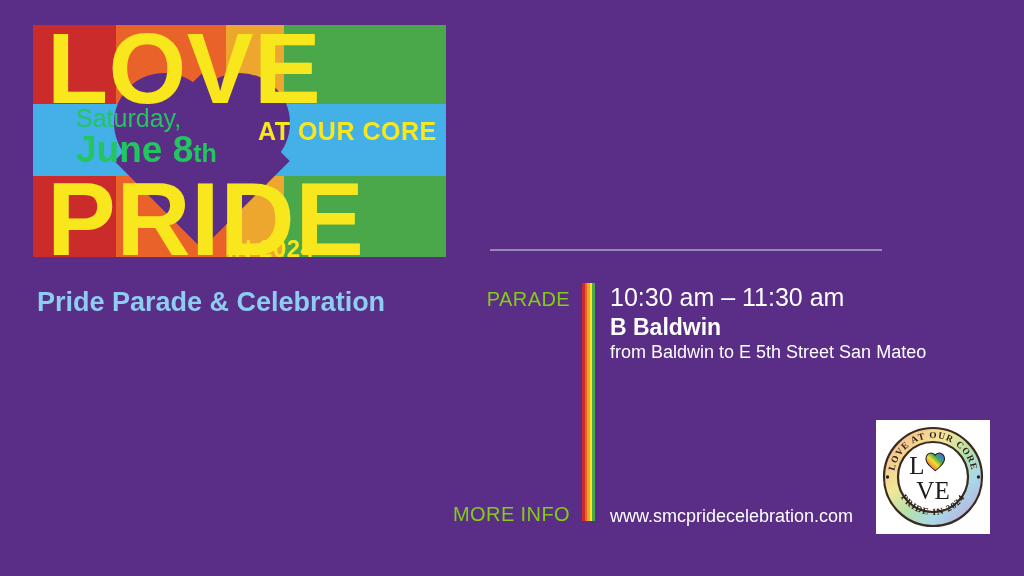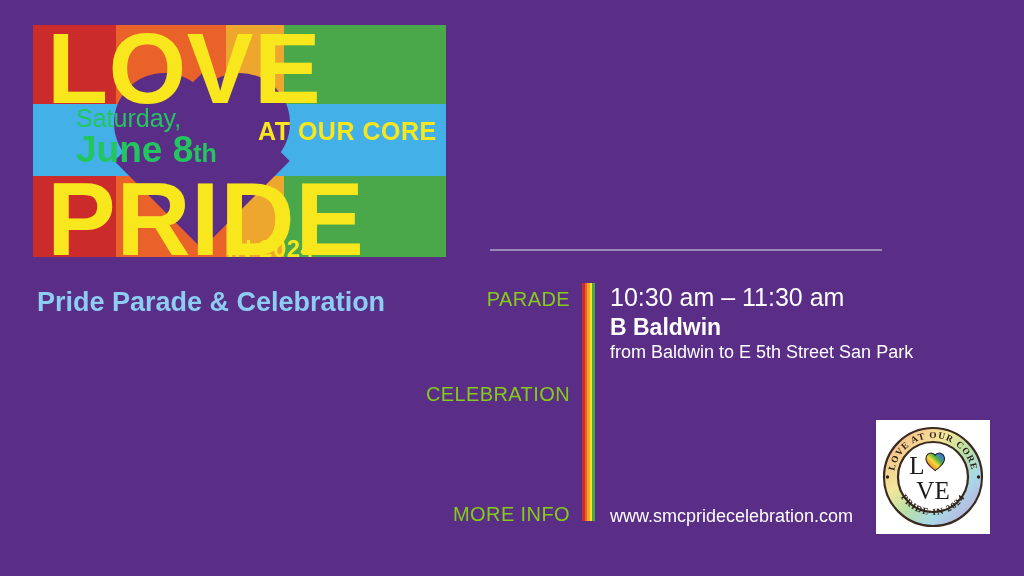--- a/index.html
+++ b/index.html
@@ -221,24 +221,23 @@
       <i style="background: rgb(232, 98, 42);"></i>
       <i style="background: rgb(237, 167, 47);"></i>
       <i style="background: rgb(248, 231, 28);"></i>
       <i style="background: rgb(74, 168, 74);"></i>
     </div>
 
   <div class="info-label" id="label-parade">PARADE</div>
   <div class="info-body" id="body-parade">
     <div class="info-time">10:30 am – 11:30 am</div>
     <div class="info-place">B Baldwin</div>
-    <div class="info-addr">from Baldwin to E 5th Street San Park</div>
-  </div>
-
-  <div class="info-label" id="label-celebration">CELEBRATION</div>
+    <div class="info-addr">from Baldwin to E 5th Street San Mateo</div>
+  </div>
+
 
   <div class="info-label" id="label-moreinfo">MORE INFO</div>
   <div class="info-body" id="body-moreinfo">www.smcpridecelebration.com</div>
 
   <div id="badge">
     <svg viewBox="0 0 114 114" xmlns="http://www.w3.org/2000/svg">
       <defs>
         <linearGradient id="ringgrad" x1="0" y1="0" x2="1" y2="1">
           <stop offset="0%" stop-color="#f4a0a8"></stop>
           <stop offset="18%" stop-color="#f6c98e"></stop>

